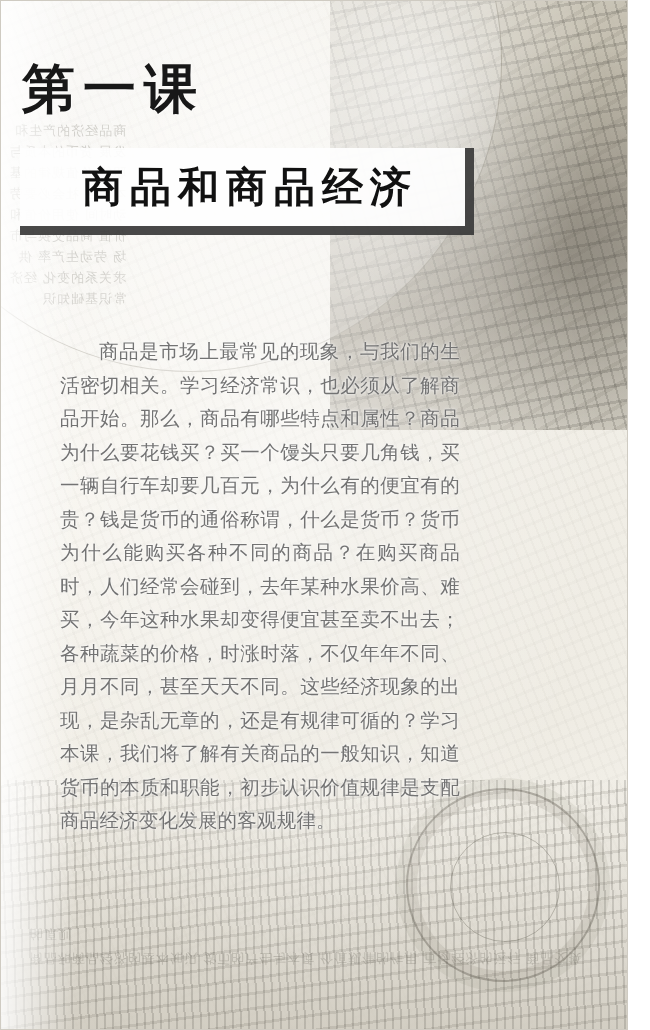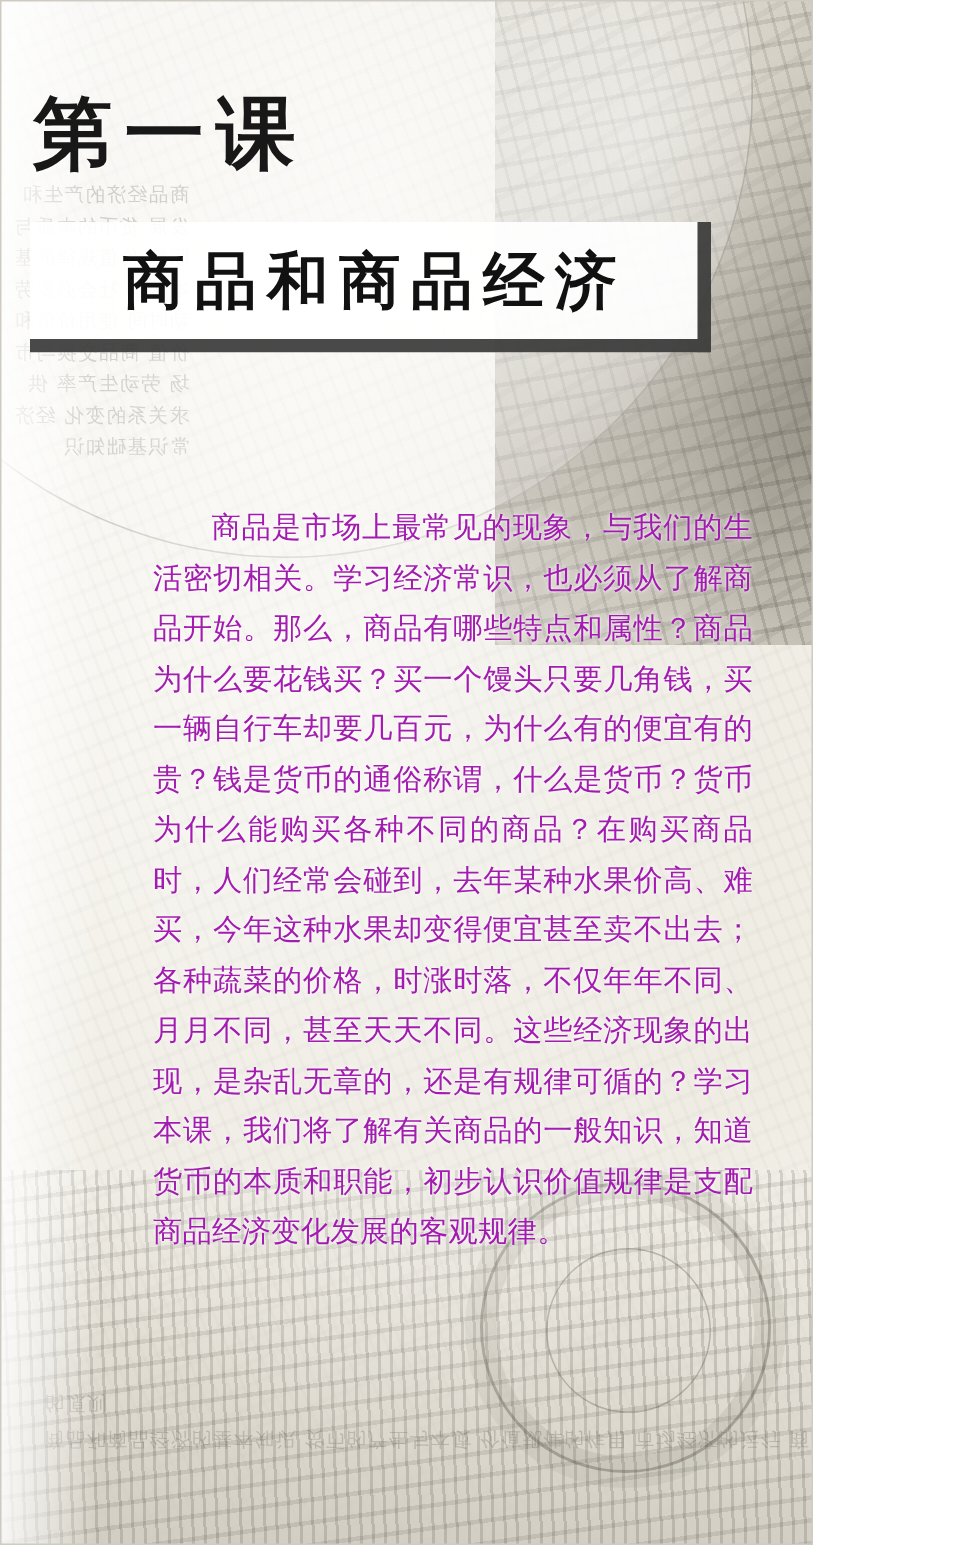--- a/index.html
+++ b/index.html
@@ -6,24 +6,25 @@
     margin: 0;
     padding: 0;
     background: #ffffff;
   }
   body {
     font-family: "DejaVu Sans", "Liberation Sans", sans-serif;
   }
 
   #page {
     position: relative;
-    width: 542px;
+    width: 606px;
     height: 1030px;
     overflow: hidden;
     background: #f4f2ec;
+    padding-left: 22px;
   }
 
   
   .bg-layer {
     position: absolute;
     inset: 0;
     overflow: hidden;
   }
 
   .bg-base {
@@ -167,25 +168,24 @@
   }
 
   .body-text {
     position: absolute;
     left: 60px; top: 335px;
     width: 400px;
     font-family: "DejaVu Sans", "Liberation Sans", sans-serif;
     font-size: 19.5px;
     line-height: 33.5px;
     letter-spacing: 0.2px;
-    color: #a21caf;
+    color: #737373;
     text-indent: 39px;
     text-align: justify;
     text-shadow: 0 0 2px rgba(255,255,255,0.9), 0 0 5px rgba(255,255,255,0.7);
-    margin-left: 42px;
   }
 
   .page-border {
     position: absolute;
     inset: 0;
     border: 1px solid #cfcbc2;
     pointer-events: none;
   }
 </style>
 </head>

